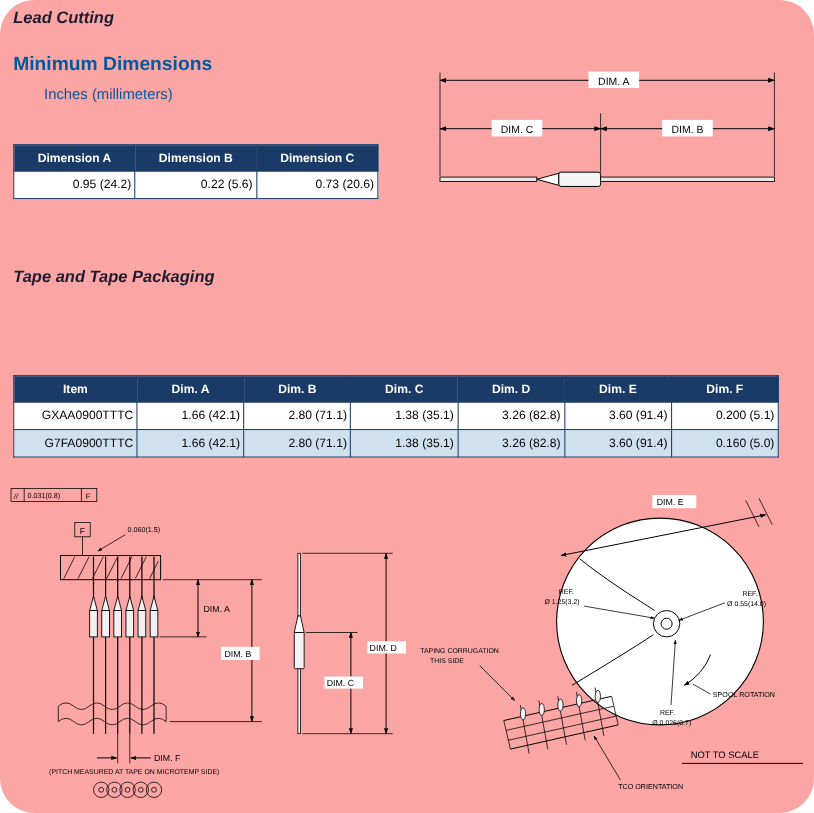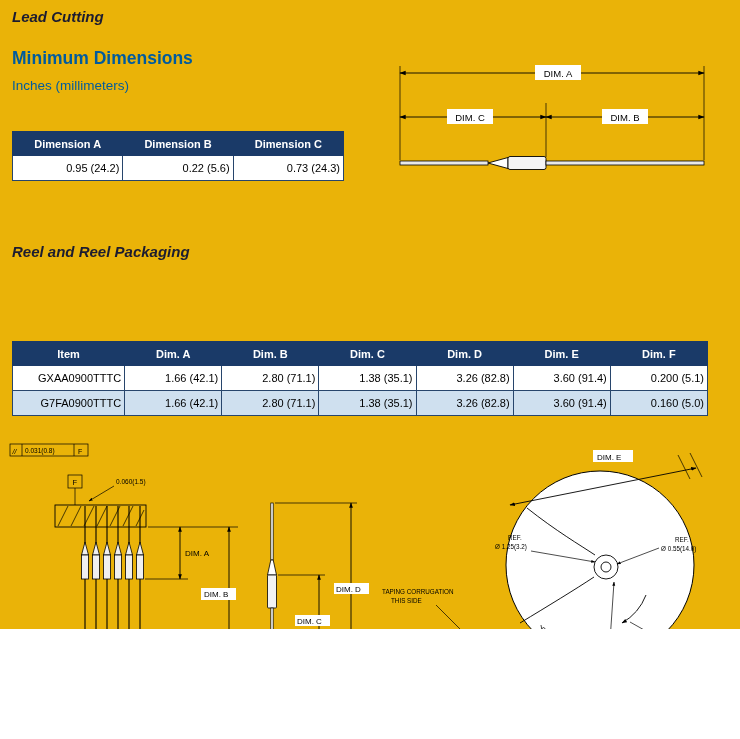--- a/index.html
+++ b/index.html
@@ -1,21 +1,21 @@
 <!DOCTYPE html>
 <html><head>
 <meta charset="utf-8">
 <style>
   html,body { margin:0; padding:0; }
-  .page { position:relative; width:740px; height:629px; background:#eab308;
-          font-family:"Liberation Sans", sans-serif; overflow:hidden; }
+  .page { position:relative; width:740px; height:739px; background:#fca5a5;
+          font-family:"Liberation Sans", sans-serif; overflow:hidden;border-radius:31px; }
   .abs { position:absolute; }
   .h-italic { font-style:italic; font-weight:bold; font-size:15px; color:#1c1c30; }
   .h-blue { color:#005b9e; font-weight:bold; font-size:17.5px; }
-  .sub-blue { color:#005b9e; font-size:13.5px; font-weight:normal; }
+  .sub-blue { color:#005b9e; font-size:13.5px; font-weight:normal;margin-left:28px; }
   table.dims { border-collapse:collapse; background:#fff; table-layout:fixed; }
   table.dims th { background:#1a3a68; color:#fff; font-size:11px; font-weight:bold;
                   height:23px; padding:0 3px; border:1px solid #1a3a68; text-align:center; }
   table.dims th + th { border-left:1px solid #ffffff;margin-top:24px; }
   table.dims td { font-size:11px; color:#000; text-align:right; height:24px;
                   padding:0 3px; border:1px solid #27456c; background:#fff; }
   table.dims tr.alt td { background:#cfe0ef; }
   svg text { font-family:"Liberation Sans", sans-serif; fill:#000; }
   .ln   { stroke:#000; stroke-width:0.9; fill:none; }
   .thin { stroke:#000; stroke-width:0.7; fill:none; }
@@ -41,21 +41,21 @@
       <tr>
         <th>Dimension A</th>
         <th>Dimension B</th>
         <th>Dimension C</th>
       </tr>
     </thead>
     <tbody>
       <tr>
         <td>0.95 (24.2)</td>
         <td>0.22 (5.6)</td>
-        <td>0.73 (24.3)</td>
+        <td>0.73 (20.6)</td>
       </tr>
     </tbody>
   </table>
 
   <svg class="abs" style="left:396px;top:57px" width="320" height="132" viewBox="0 0 320 132">
     <defs>
       <marker id="arT" viewBox="0 0 10 10" refX="9" refY="5" markerWidth="7" markerHeight="7" orient="auto-start-reverse">
         <path d="M0,1.5 L10,5 L0,8.5 Z" fill="#000"></path>
       </marker>
     </defs>
@@ -74,21 +74,21 @@
       <text x="229" y="64" font-size="9.5" text-anchor="middle">DIM. B</text>
     </g>
     <g>
       <rect x="4" y="104" width="88" height="4" fill="#e9e9e9" stroke="#000" stroke-width="0.8"></rect>
       <path d="M92,106 L112,100.5 L112,111.5 Z" fill="#fff" stroke="#000" stroke-width="0.9"></path>
       <rect x="112" y="99.5" width="38" height="13" rx="2" fill="#f4f4f4" stroke="#000" stroke-width="0.9"></rect>
       <rect x="150" y="104" width="158" height="4" fill="#e9e9e9" stroke="#000" stroke-width="0.8"></rect>
     </g>
   </svg>
 
-  <div class="abs h-italic" style="left:12px;top:243px">Reel and Reel Packaging</div>
+  <div class="abs h-italic" style="left:12px;top:243px">Tape and Tape Packaging</div>
 
 
   <table class="dims abs" style="left:12px;top:341px;width:696px">
     <colgroup>
       <col style="width:112px">
         <col style="width:97px">
         <col style="width:97px">
         <col style="width:97px">
       <col style="width:97px">
         <col style="width:97px">

